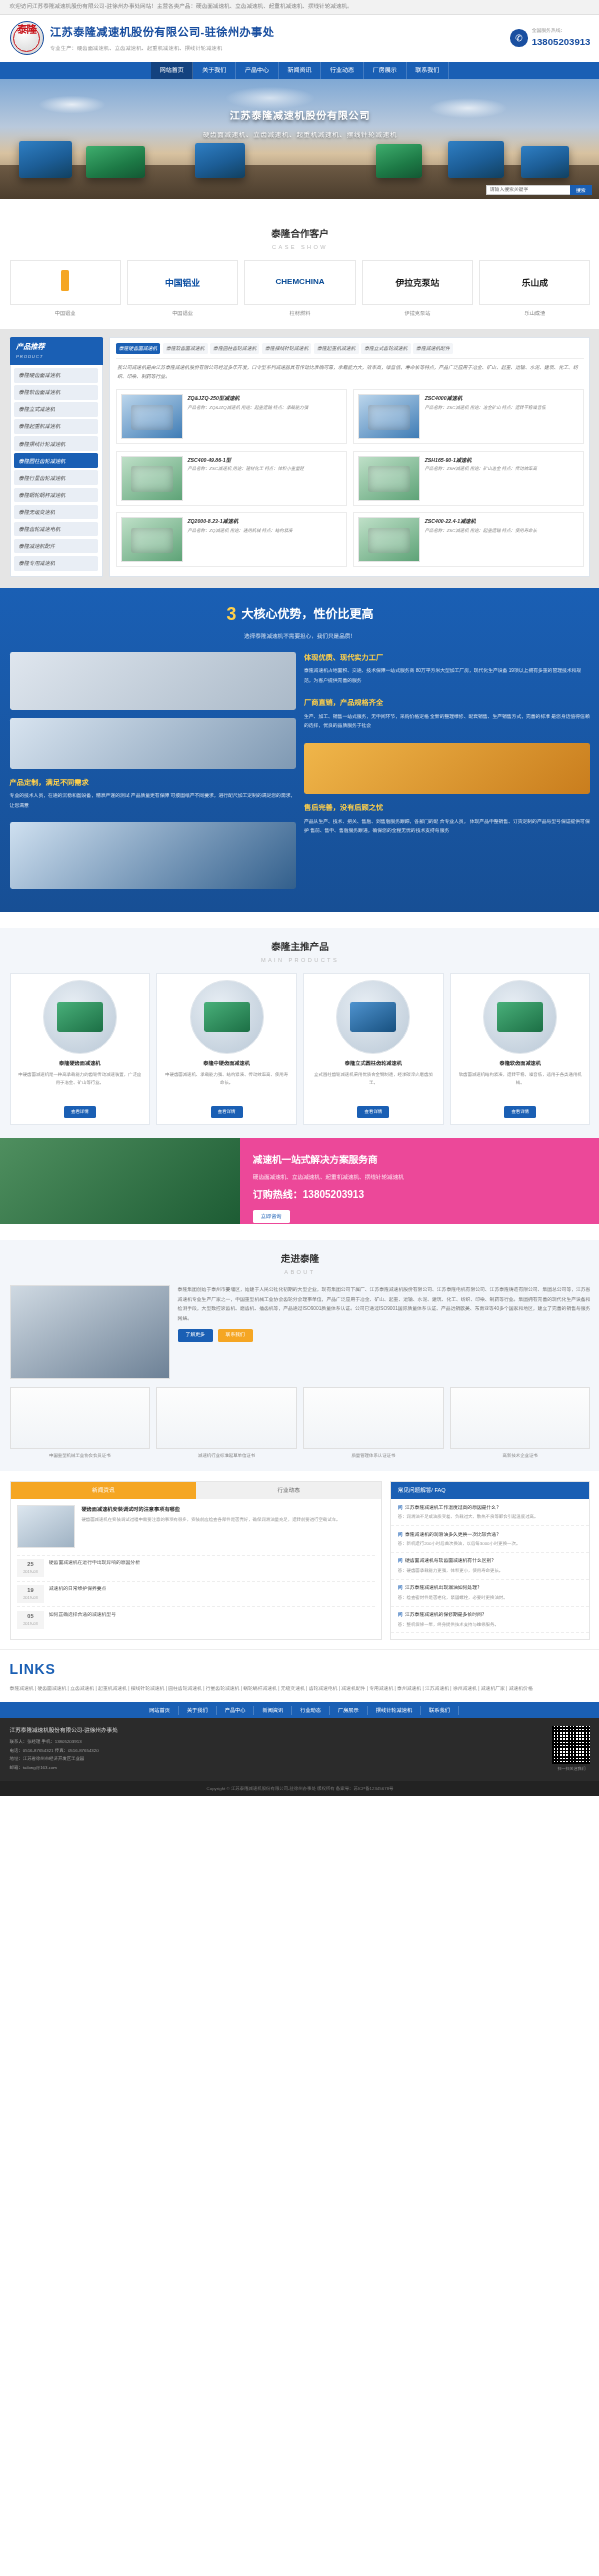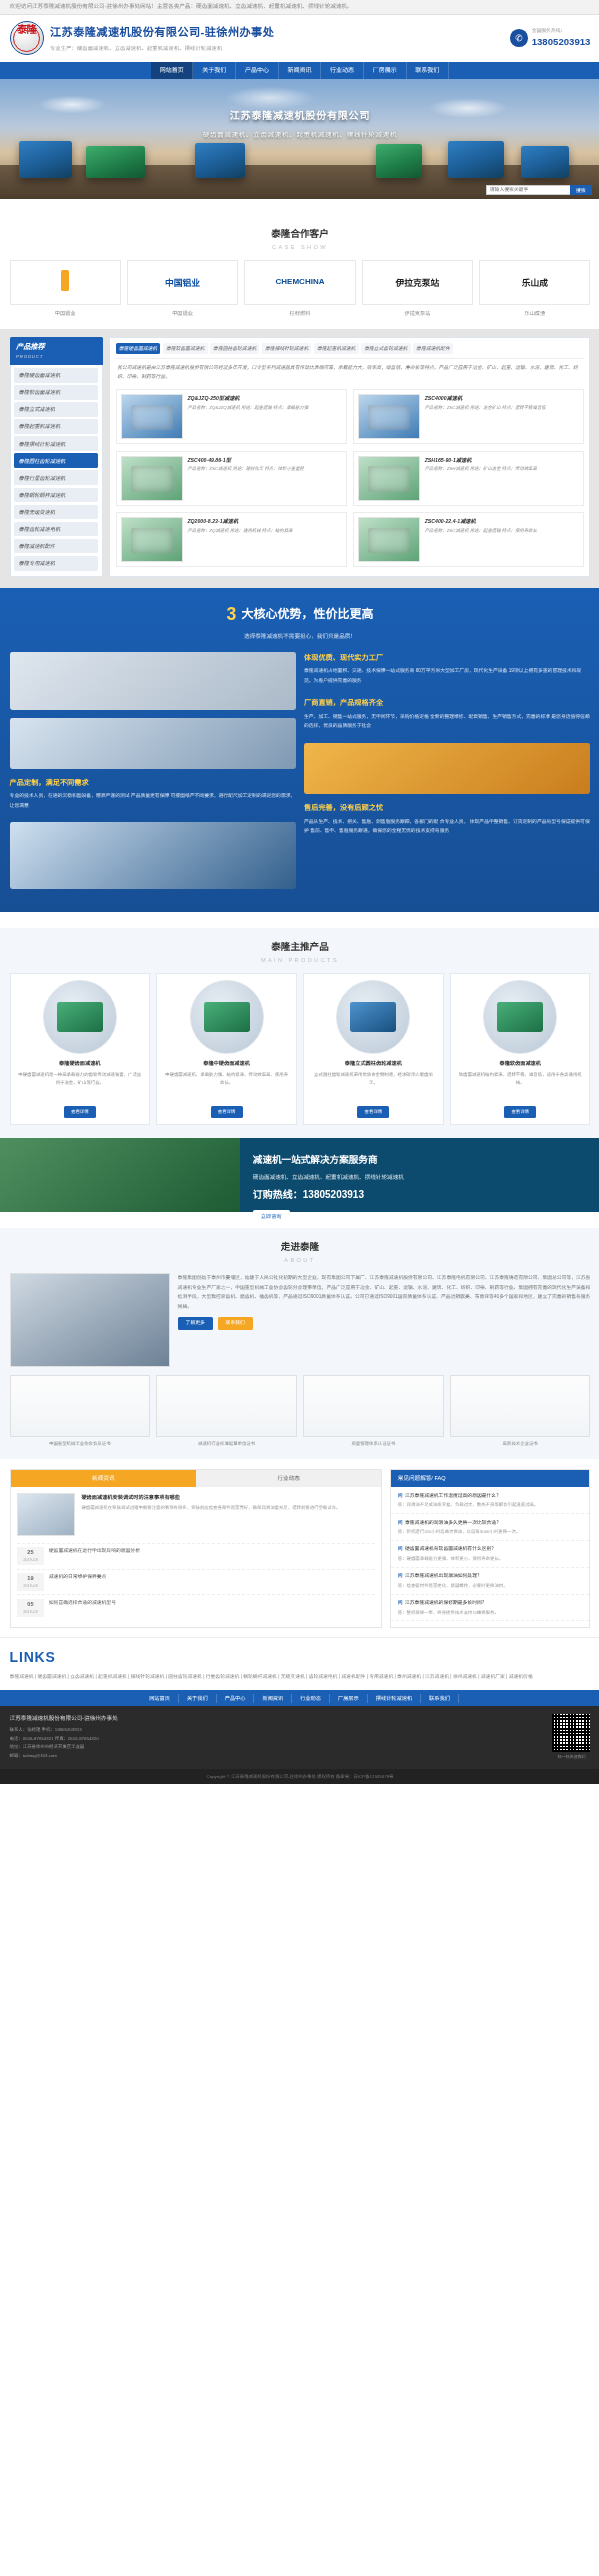--- a/index.html
+++ b/index.html
@@ -202,21 +202,21 @@
     background:linear-gradient(150deg,#49b07a,#1c6f45); }
   .mp-circle.b .box { background:linear-gradient(150deg,#4f93cf,#17507f); }
   .mp-name { font-size:5.2px; font-weight:bold; color:#333; }
   .mp-desc { font-size:4.4px; color:#8c8c8c; line-height:1.8; margin:3.2px 0 4.8px; min-height:30px;}
   .mp-btn {
     display:inline-block; background:#1a5fb4; color:#fff; font-size:4.4px;
     padding:2.4px 7.2px; border-radius:1.6px;
   }
 
   
-  .cta { display:flex; height:74px; background:#0c4a6e; color:#fff; }
+  .cta { display:flex; height:86px; background:#ec4899; color:#fff; }
   .cta-img { width:240px; background:linear-gradient(140deg,#4f8f5f,#1d5c34); flex:none;}
   .cta-txt { flex:1; padding:14.4px 12.8px; }
   .cta-txt h3 { font-size:9.6px; font-weight:bold; }
   .cta-txt p { font-size:5.6px; color:rgba(255,255,255,.85); margin-top:4.8px;}
   .cta-txt .num { font-size:10px; font-weight:bold; margin-top:5.6px;}
   .cta-btn {
     display:inline-block; margin-top:6.4px; background:#fff; color:#1a5fb4;
     font-size:5.2px; padding:2.4px 8px; border-radius:1.6px;
   }
 

